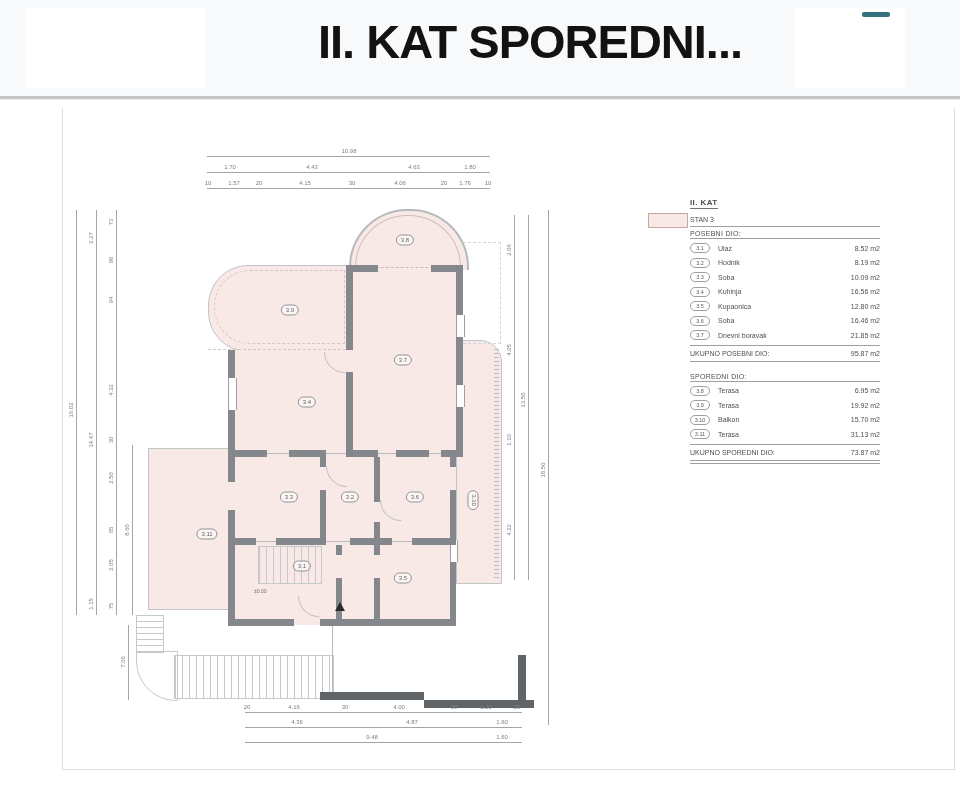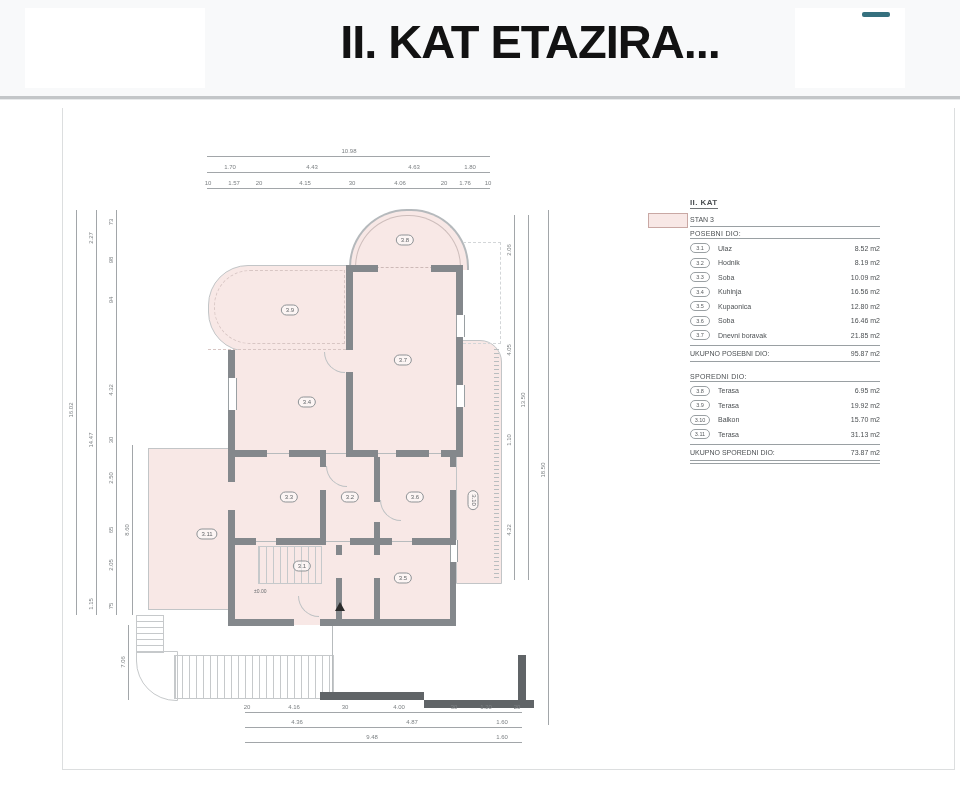--- a/index.html
+++ b/index.html
@@ -57,21 +57,21 @@
   .lg-total{display:flex;align-items:center;height:15px;border-top:1px solid #9aa0a3;border-bottom:1px solid #9aa0a3;margin-top:2px;}
   .lg-dbl{height:2px;border-bottom:1px solid #9aa0a3;}
   .lg-gap{height:8px;}
 </style>
 </head>
 <body>
 
 <div id="header">
   <div class="white-block" style="left:25px;top:8px;width:180px;height:80px;"></div>
   <div class="white-block" style="left:795px;top:8px;width:110px;height:80px;"></div>
-  <div id="title">II. KAT ETAZIRA...</div>
+  <div id="title">II. KAT SPOREDNI...</div>
   <div id="teal-mark"></div>
 </div>
 <div id="divider"></div>
 
 <div class="frame" style="left:62px;top:108px;width:1px;height:662px;"></div>
 <div class="frame" style="left:954px;top:108px;width:1px;height:662px;"></div>
 <div class="frame" style="left:62px;top:769px;width:893px;height:1px;"></div>
 
 <div id="plan">
 

